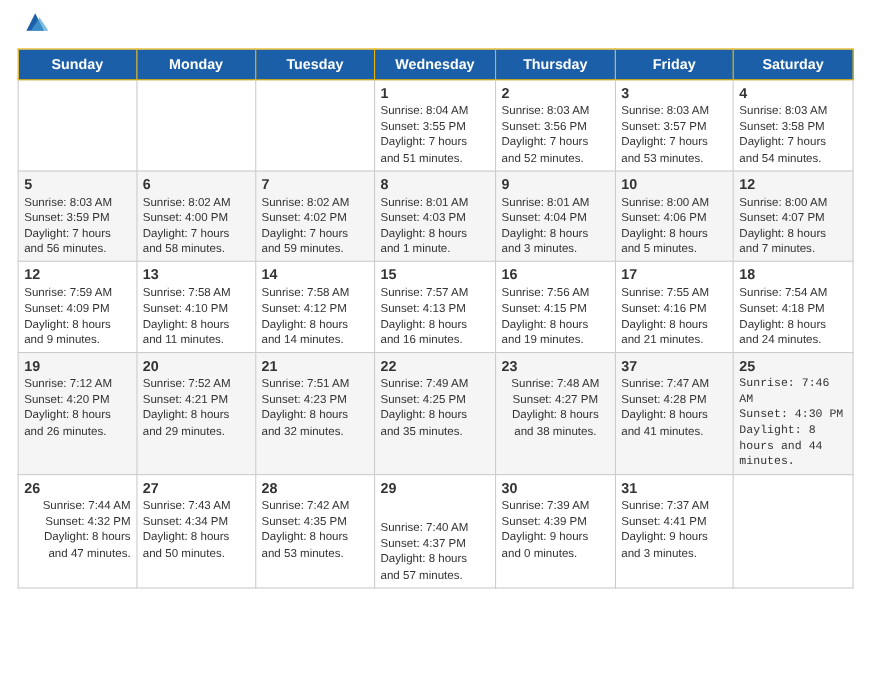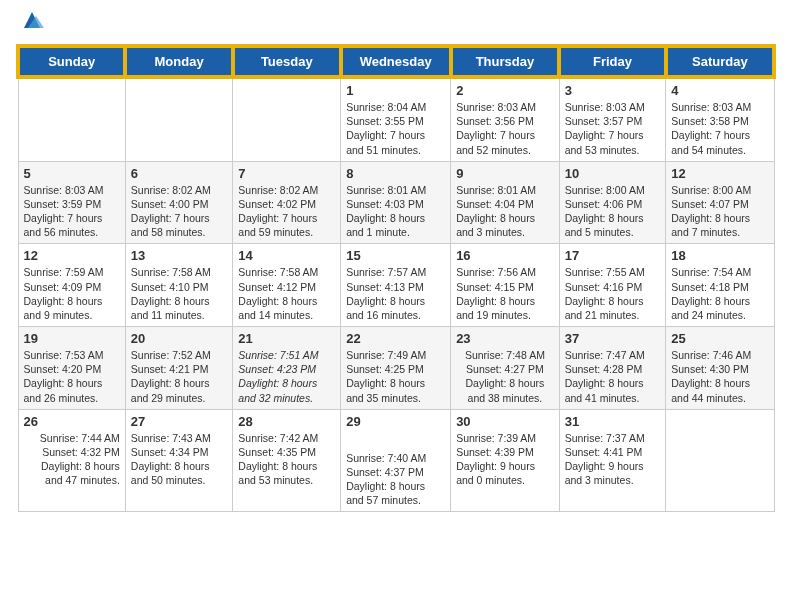--- a/index.html
+++ b/index.html
@@ -56,21 +56,21 @@
     .calendar {
       width: 100%;
       border-collapse: collapse;
     }
     .calendar th {
       background: #1a5fa8;
       color: #fff;
       text-align: center;
       padding: 6px 4px;
       font-size: 13px;
-      border: 4px solid #eab308;
+      border: 1px solid #eab308;
     }
     .calendar td {
       border: 1px solid #ccc;
       vertical-align: top;
       padding: 4px 5px;
       width: 113px;
       min-height: 80px;
       background: #fff;
     }
     .calendar tr:nth-child(even) td {
@@ -240,33 +240,33 @@
         <td>
           <span class="day-num">18</span>
           <div class="day-info" style="white-space: pre-line;">Sunrise: 7:54 AM
 Sunset: 4:18 PM
 Daylight: 8 hours and 24 minutes.</div>
         </td>
       </tr>
       <tr>
         <td>
           <span class="day-num">19</span>
-          <div class="day-info" style="white-space: pre-line;">Sunrise: 7:53 AM
+          <div class="day-info" style="white-space: pre-line;">Sunrise: 7:12 AM
 Sunset: 4:20 PM
 Daylight: 8 hours and 26 minutes.</div>
         </td>
         <td>
           <span class="day-num">20</span>
           <div class="day-info" style="white-space: pre-line;">Sunrise: 7:52 AM
 Sunset: 4:21 PM
 Daylight: 8 hours and 29 minutes.</div>
         </td>
         <td>
           <span class="day-num">21</span>
-          <div class="day-info" style="white-space: pre-line; font-style: italic;">Sunrise: 7:51 AM
+          <div class="day-info" style="white-space: pre-line;">Sunrise: 7:51 AM
 Sunset: 4:23 PM
 Daylight: 8 hours and 32 minutes.</div>
         </td>
         <td>
           <span class="day-num">22</span>
           <div class="day-info" style="white-space: pre-line;">Sunrise: 7:49 AM
 Sunset: 4:25 PM
 Daylight: 8 hours and 35 minutes.</div>
         </td>
         <td>
@@ -276,21 +276,21 @@
 Daylight: 8 hours and 38 minutes.</div>
         </td>
         <td>
           <span class="day-num">37</span>
           <div class="day-info" style="white-space: pre-line;">Sunrise: 7:47 AM
 Sunset: 4:28 PM
 Daylight: 8 hours and 41 minutes.</div>
         </td>
         <td>
           <span class="day-num">25</span>
-          <div class="day-info" style="white-space: pre-line;">Sunrise: 7:46 AM
+          <div class="day-info" style="white-space: pre-line; font-family: Liberation Mono, monospace;">Sunrise: 7:46 AM
 Sunset: 4:30 PM
 Daylight: 8 hours and 44 minutes.</div>
         </td>
       </tr>
       <tr>
         <td>
           <span class="day-num">26</span>
           <div class="day-info" style="white-space: pre-line; text-align: right;">Sunrise: 7:44 AM
 Sunset: 4:32 PM
 Daylight: 8 hours and 47 minutes.</div>

